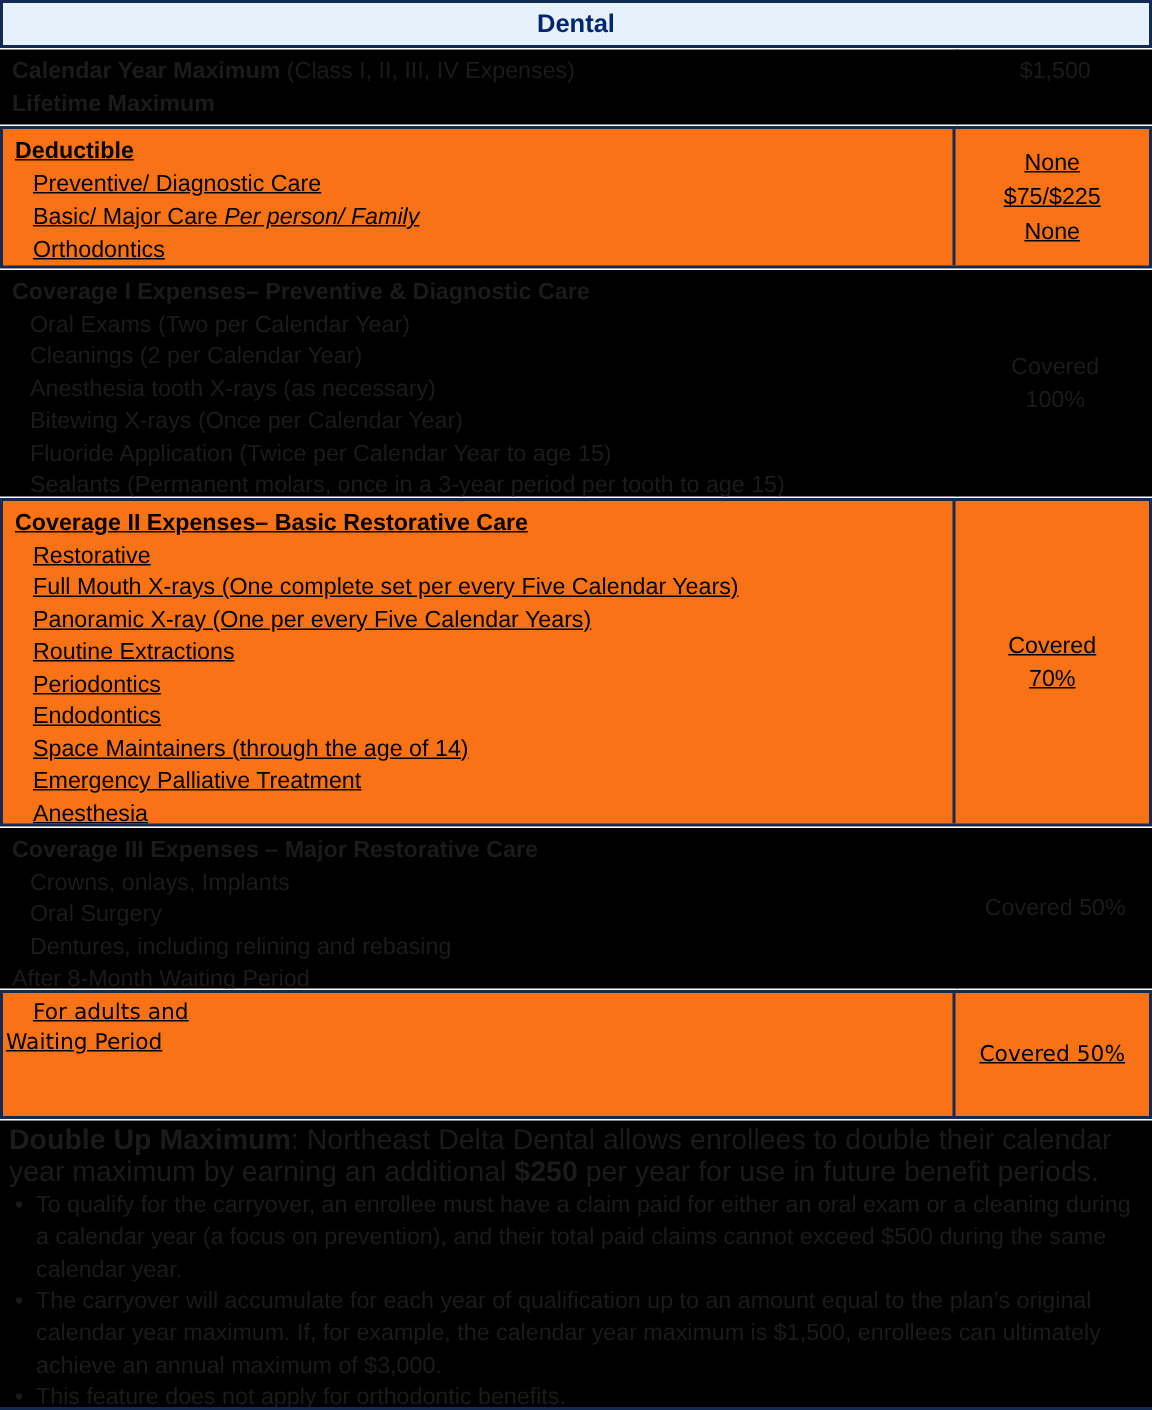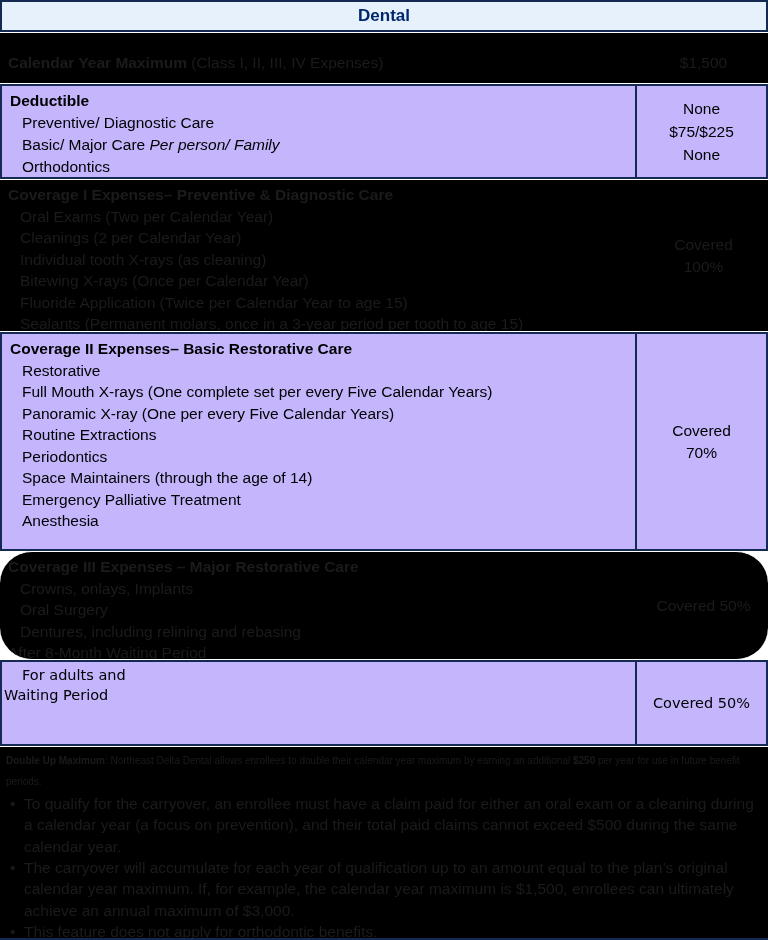--- a/index.html
+++ b/index.html
@@ -6,54 +6,54 @@
   body{font-family:"Liberation Sans",sans-serif;color:#000;}
   .page{width:768px;height:940px;box-sizing:border-box;display:flex;flex-direction:column;background:#fff;}
   .row{box-sizing:border-box;display:flex;overflow:hidden;}
   
   .hdr{height:32px;border:2px solid #152a52;background:#e6f1fb;align-items:center;justify-content:center;}
   .hdr .title{font-weight:bold;font-size:17px;color:#00276e;}
   
   .cell-left{flex:1 1 auto;box-sizing:border-box;}
   .cell-right{flex:0 0 131px;box-sizing:border-box;display:flex;flex-direction:column;align-items:center;justify-content:center;text-align:center;}
   
-  .light{background:#c4b5fd;border-left:2px solid #152a52;border-right:2px solid #152a52;border-top:2px solid #152a52;border-bottom:2px solid #152a52;}
+  .light{background:#f97316;border-left:2px solid #152a52;border-right:2px solid #152a52;border-top:2px solid #152a52;border-bottom:2px solid #152a52;text-decoration:underline;}
   .light .cell-right{border-left:2px solid #152a52;}
   
   .dark{background:#000;color:#1b1b1b;border-top:1px solid #fff;border-bottom:1px solid #fff;}
   .dark .cell-right{border-left:2px solid #000;}
   .sec-title{font-weight:bold;padding-left:8px;}
   .ln{font-size:15.5px;line-height:21.5px;white-space:nowrap;}
   .item{padding-left:20px;}
   .flush{padding-left:8px;}
   .flush0{padding-left:2px;}
   i{font-style:italic;}
   
   .r-max{height:52px;}
   .r-max .cell-left{padding-top:4px;}
-  .r-max .ln{line-height:22px;margin-top:15px;}
+  .r-max .ln{line-height:22px;}
   .r-max .cell-right{justify-content:flex-start;padding-top:4px;gap:48px;}
   .r-ded{height:95px;}
   .r-ded .cell-left{padding-top:4px;}
   .r-ded .ln{line-height:22px;}
   .r-ded .cell-right .ln{line-height:23px;}
   .r-cov1{height:153px;}
   .r-cov1 .cell-left{padding-top:4px;}
   .r-cov2{height:219px;}
   .r-cov2 .cell-left{padding-top:4px;}
-  .r-cov3{height:109px;border-radius:32px;}
+  .r-cov3{height:109px;}
   .r-cov3 .cell-left{padding-top:4px;}
   .r-cov4{height:86px;font-family:"DejaVu Sans",sans-serif;}
   .r-cov4 .cell-left{padding-top:3px;}
   .r-cov4 .ln{font-size:14.5px;line-height:20px;}
   .r-cov4 .sec-title{font-weight:normal;padding-left:14px;}
   .r-cov4 .cell-right{font-size:15px;}
   
   .foot{height:194px;background:#000;color:#1b1b1b;border-top:1px solid #fff;border-bottom:2px solid #152a52;flex-direction:column;padding:3px 6px;}
-  .foot p{margin:0;font-size:10px;line-height:21.4px;}
+  .foot p{margin:0;font-size:19px;line-height:21.4px;}
   .foot .b{font-weight:bold;}
   .bullet-row{display:flex;font-size:15.5px;line-height:21.4px;}
   .bullet-mark{flex:0 0 14px;padding-left:4px;}
   .bullet-txt{flex:1 1 auto;padding-right:2px;}
 </style>
 </head>
 <body>
 
 <div class="page">
 
@@ -84,39 +84,40 @@
       <div class="ln">$75/$225</div>
       <div class="ln">None</div>
     </div>
   </div>
 
   <div class="row dark r-cov1">
     <div class="cell-left">
       <div class="ln sec-title">Coverage I Expenses– Preventive &amp; Diagnostic Care</div>
       <div class="ln item">Oral Exams (Two per Calendar Year)</div>
       <div class="ln item">Cleanings (2 per Calendar Year)</div>
-      <div class="ln item">Individual tooth X-rays (as cleaning)</div>
+      <div class="ln item">Anesthesia tooth X-rays (as necessary)</div>
       <div class="ln item">Bitewing X-rays (Once per Calendar Year)</div>
       <div class="ln item">Fluoride Application (Twice per Calendar Year to age 15)</div>
       <div class="ln item">Sealants (Permanent molars, once in a 3-year period per tooth to age 15)</div>
     </div>
     <div class="cell-right">
       <div class="ln">Covered</div>
       <div class="ln">100%</div>
     </div>
   </div>
 
   <div class="row light r-cov2">
     <div class="cell-left">
       <div class="ln sec-title">Coverage II Expenses– Basic Restorative Care</div>
       <div class="ln item">Restorative</div>
       <div class="ln item">Full Mouth X-rays (One complete set per every Five Calendar Years)</div>
       <div class="ln item">Panoramic X-ray (One per every Five Calendar Years)</div>
       <div class="ln item">Routine Extractions</div>
       <div class="ln item">Periodontics</div>
+      <div class="ln item">Endodontics</div>
       <div class="ln item">Space Maintainers (through the age of 14)</div>
       <div class="ln item">Emergency Palliative Treatment</div>
       <div class="ln item">Anesthesia</div>
     </div>
     <div class="cell-right">
       <div class="ln">Covered</div>
       <div class="ln">70%</div>
     </div>
   </div>
 

